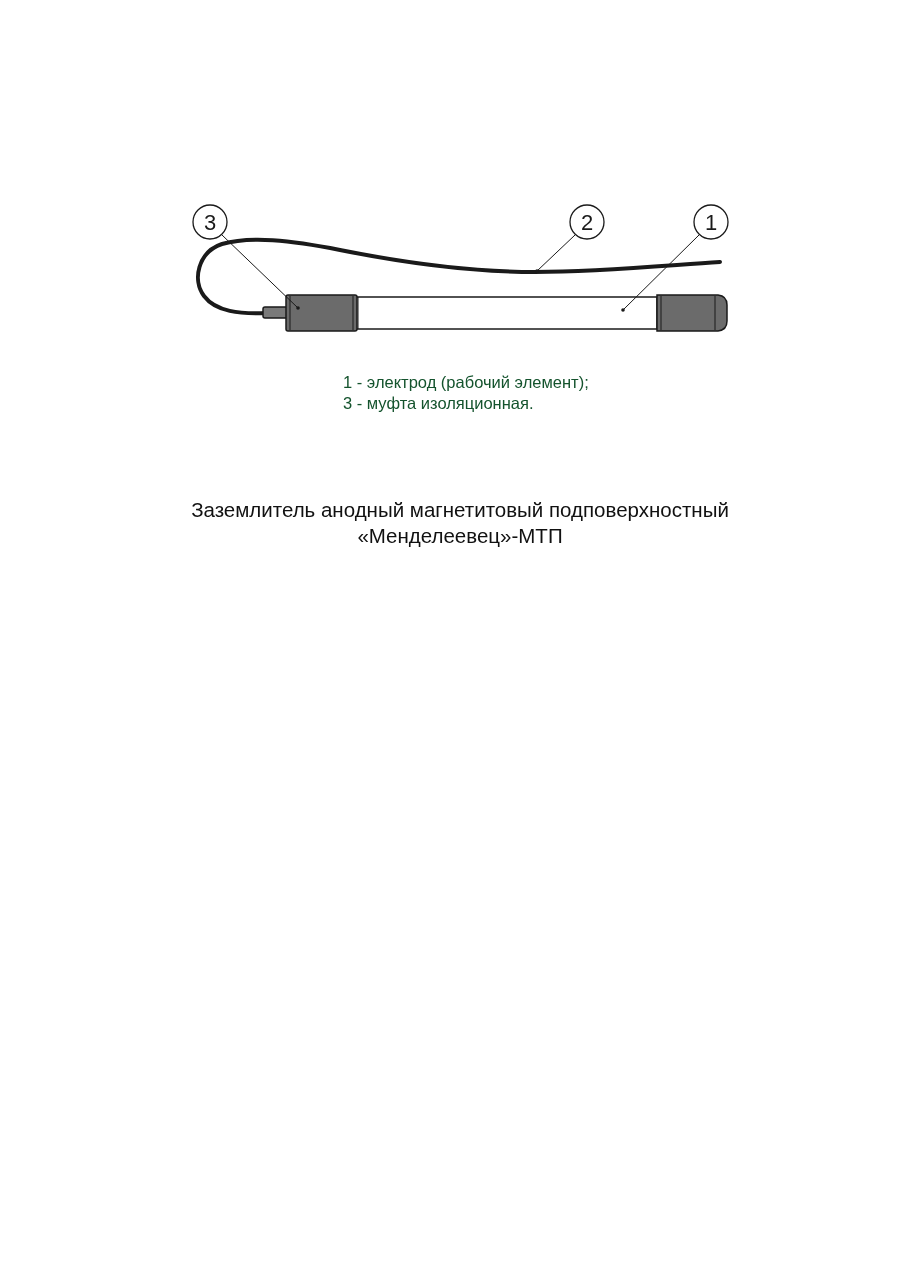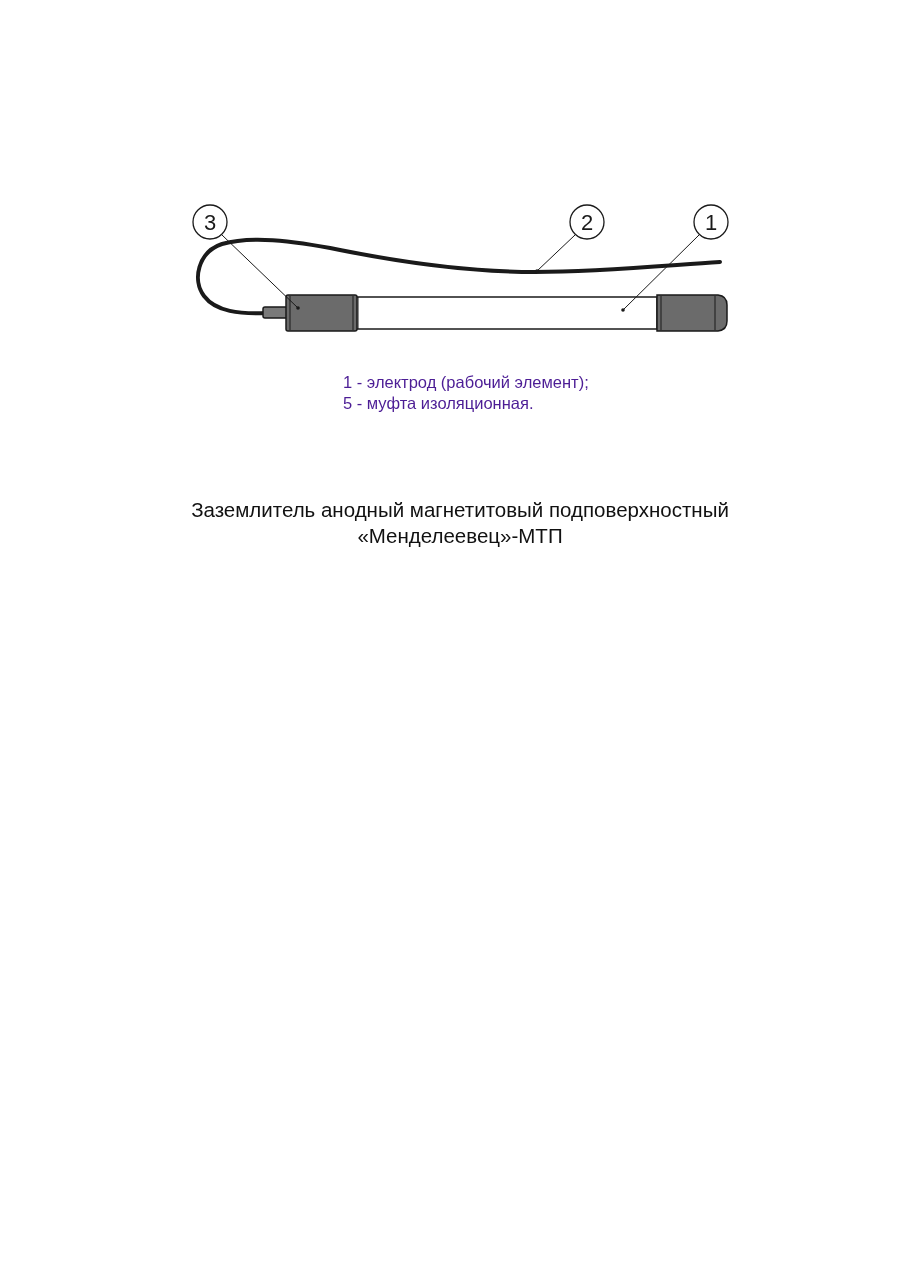--- a/index.html
+++ b/index.html
@@ -21,21 +21,21 @@
       top: 0;
       width: 900px;
       height: 360px;
     }
     .legend {
       position: absolute;
       left: 343px;
       top: 372px;
       font-size: 16.5px;
       line-height: 21px;
-      color: #4c1d95;
+      color: #14532d;
     }
     .legend-item {
       white-space: nowrap;
     }
     .caption {
       position: absolute;
       left: 0;
       width: 920px;
       top: 497px;
       text-align: center;
@@ -90,19 +90,19 @@
     <text x="587" y="230" text-anchor="middle" font-family="Liberation Sans, sans-serif" font-size="22" fill="#1a1a1a">2</text>
   </g>
   <g>
     <circle cx="711" cy="222" r="17" fill="#ffffff" stroke="#1a1a1a" stroke-width="1.3"></circle>
     <text x="711" y="230" text-anchor="middle" font-family="Liberation Sans, sans-serif" font-size="22" fill="#1a1a1a">1</text>
   </g>
 </svg>
 
 <div class="legend">
   <div class="legend-item">1 - электрод (рабочий элемент);</div>
-  <div class="legend-item">5 - муфта изоляционная.</div>
+  <div class="legend-item">3 - муфта изоляционная.</div>
 </div>
 
 <div class="caption">
   <div class="caption-line">Заземлитель анодный магнетитовый подповерхностный</div>
   <div class="caption-line">«Менделеевец»-МТП</div>
 </div>
 
 </body></html>

